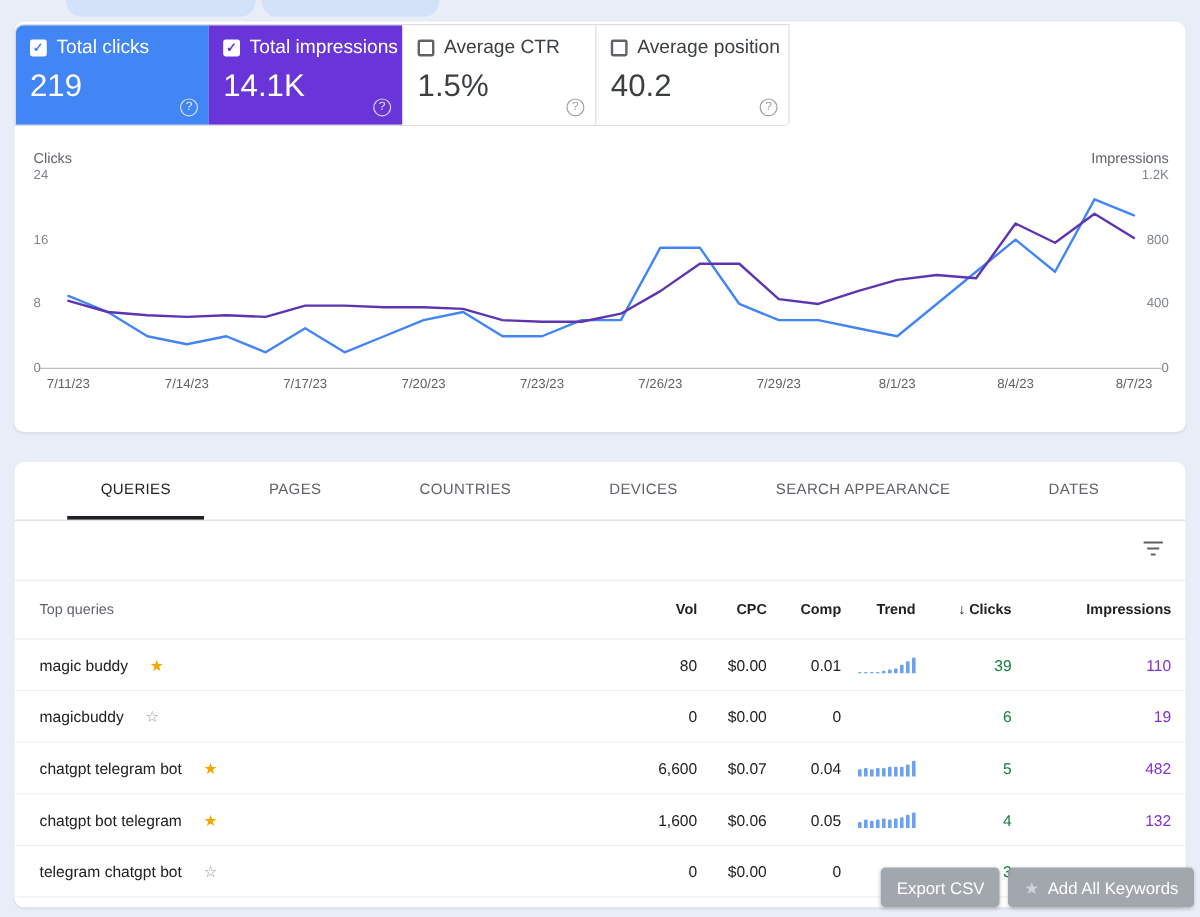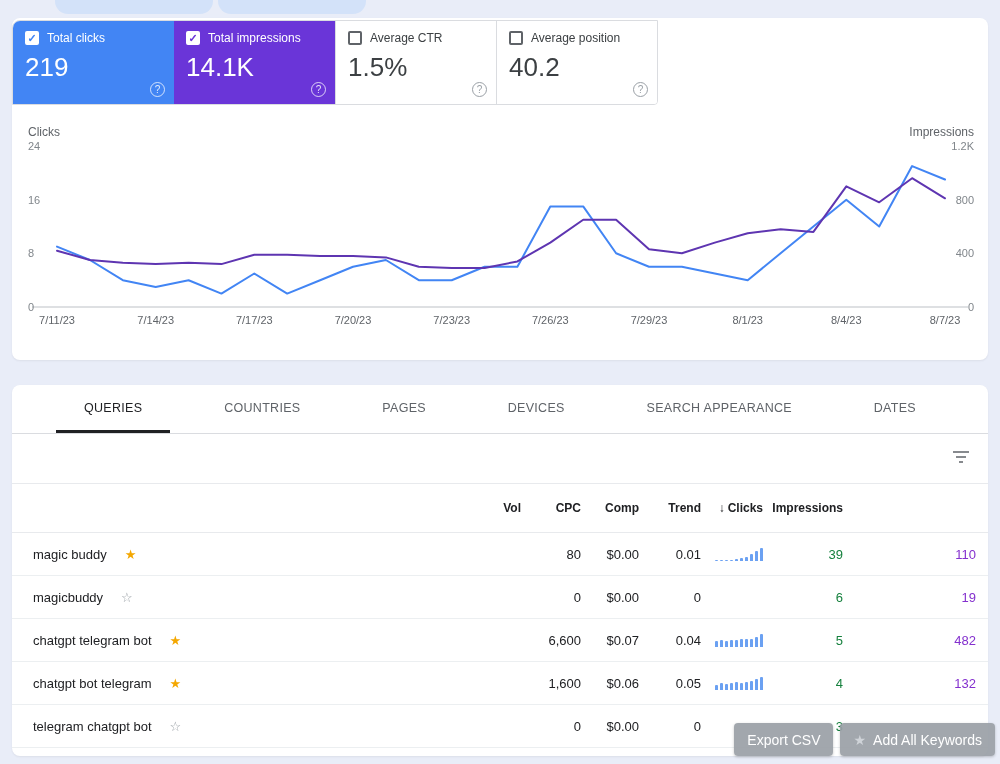--- a/index.html
+++ b/index.html
@@ -28,21 +28,21 @@
     position:absolute; left:0; top:2px; display:flex;
     border:1px solid #dadce0; border-radius:8px 0 4px 0; overflow:hidden;
     background:#fff;
   }
   .metric-card {
     position:relative; width:161px; height:83px; padding:10px 12px;
     background:#fff; cursor:pointer;
   }
   .metric-card:nth-child(3), .metric-card:nth-child(4) { border-left:1px solid #dadce0; }
   .metric-card .head { display:flex; align-items:center; gap:8px; }
-  .metric-card .label { font-size:12px; font-weight:500; color:#3c4043; white-space:nowrap; }
+  .metric-card .label { font-size:16px; font-weight:500; color:#3c4043; white-space:nowrap; }
   .metric-card.selected .label { color:#fff; }
   .metric-card .value { margin-top:7px; font-size:26px; font-weight:400; color:#3c4043; }
   .metric-card.selected .value { color:#fff; }
   .checkbox {
     width:14px; height:14px; flex:0 0 14px; border:2px solid #5f6368; border-radius:2px;
     display:flex; align-items:center; justify-content:center; background:transparent;
   }
   .metric-card.selected .checkbox { background:#fff; border-color:#fff; }
   .check-glyph { font-size:11px; font-weight:bold; line-height:1; display:none; }
   .metric-card.selected .check-glyph { display:block; }
@@ -196,36 +196,37 @@
         <span class="xlabel" style="left: 735.7px;">8/1/23</span>
         <span class="xlabel" style="left: 834.3px;">8/4/23</span>
         <span class="xlabel" style="left: 933px;">8/7/23</span>
       </div>
   </div>
 </div>
 
 <div class="table-card">
   <div class="tabs" id="tabs">
       <button class="tab active">QUERIES</button>
+      <button class="tab">PAGES</button>
       <button class="tab">COUNTRIES</button>
-      <button class="tab">PAGES</button>
       <button class="tab">DEVICES</button>
       <button class="tab">SEARCH APPEARANCE</button>
       <button class="tab">DATES</button>
     </div>
 
   <div class="filter-row">
     <svg class="filter-icon" width="18" height="14" viewBox="0 0 18 14">
       <line x1="1" y1="2" x2="17" y2="2" stroke="#5f6368" stroke-width="1.7"></line>
       <line x1="4" y1="7" x2="14" y2="7" stroke="#5f6368" stroke-width="1.7"></line>
       <line x1="7" y1="12" x2="11" y2="12" stroke="#5f6368" stroke-width="1.7"></line>
     </svg>
   </div>
 
   <div class="thead">
+    <div class="th th-query">Top queries</div>
     <div class="th">Vol</div>
     <div class="th">CPC</div>
     <div class="th">Comp</div>
     <div class="th">Trend</div>
     <div class="th"><span class="sort-arrow">↓</span><span>Clicks</span></div>
     <div class="th">Impressions</div>
   </div>
 
   <div id="table-body">
       <div class="trow">

